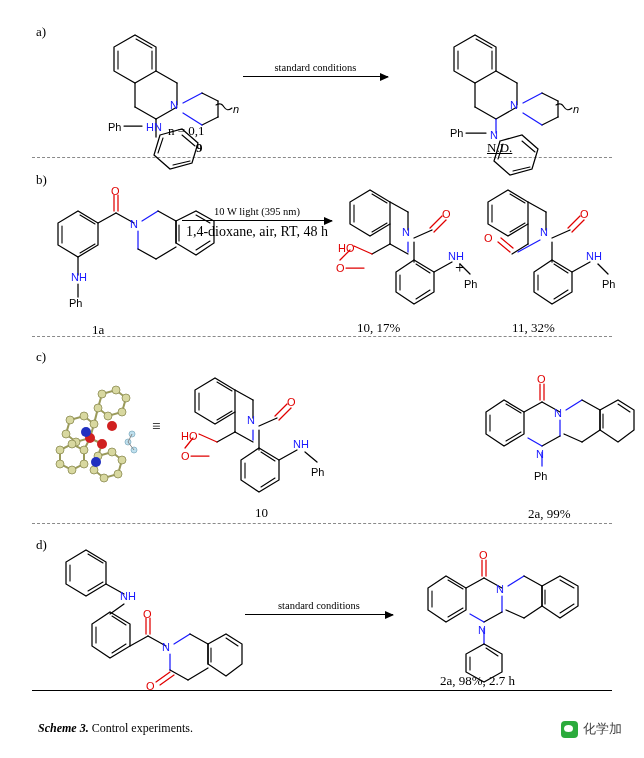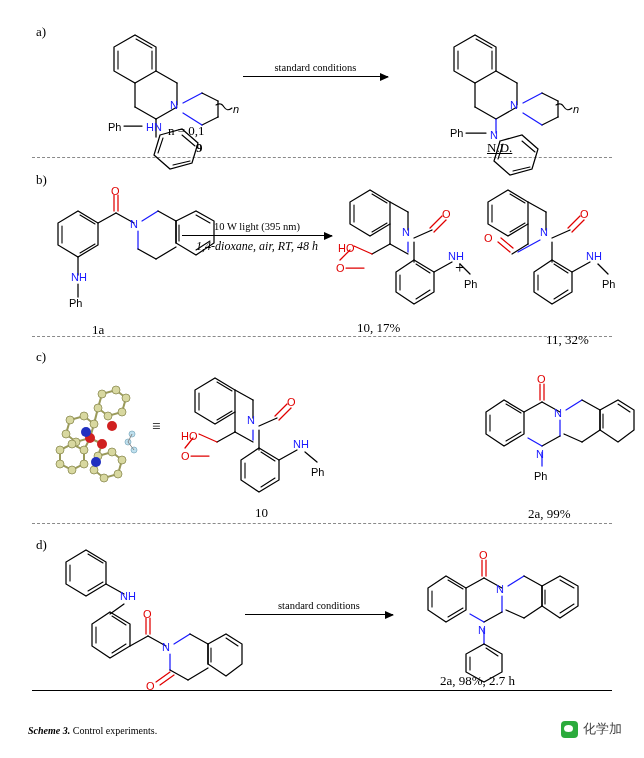--- a/index.html
+++ b/index.html
@@ -15,36 +15,36 @@
 
   .panel-label{position:absolute;font-family:"Liberation Serif",serif;font-size:13px;}
 
   .arrow-wrap{position:absolute;text-align:center;}
   .arrow-line{position:relative;height:0;border-top:1.4px solid #000;}
   .arrow-line:after{
     content:"";position:absolute;right:-1px;top:-4.5px;
     border-left:9px solid #000;border-top:4.5px solid transparent;border-bottom:4.5px solid transparent;
   }
   .arrow-top{font-size:10.5px;margin-bottom:3px;white-space:nowrap;}
-  .arrow-bot{font-size:12px;margin-top:3px;white-space:nowrap;font-style:italic;}
+  .arrow-bot{font-size:14px;margin-top:3px;white-space:nowrap;}
 
   .lbl{position:absolute;font-size:13px;white-space:nowrap;}
   .plus{position:absolute;font-size:17px;}
 
   .struct{position:absolute;}
   .struct svg{display:block;overflow:visible;}
   .atom{font-family:"Liberation Sans",sans-serif;font-size:11px;}
   .atom.blue{fill:#1a1aff;}
   .atom.red{fill:#e00000;}
   .bond{stroke:#000;stroke-width:1.25;fill:none;stroke-linecap:round;}
   .bond.thin{stroke-width:1.1;}
   .bondb{stroke:#1a1aff;stroke-width:1.25;fill:none;stroke-linecap:round;}
   .bondr{stroke:#e00000;stroke-width:1.25;fill:none;stroke-linecap:round;}
 
-  .caption{position:absolute;left:28px;bottom:22px;font-size:10px;}
+  .caption{position:absolute;left:38px;bottom:22px;font-size:12px;}
   .caption .sch{font-style:italic;font-weight:bold;}
 
   .wechat{position:absolute;right:22px;bottom:20px;display:flex;align-items:center;gap:5px;}
   .wechat .wbox{width:17px;height:17px;border-radius:4px;background:#2bab3c;position:relative;}
   .wechat .wbox:before{
     content:"";position:absolute;left:3px;top:4px;width:9px;height:7px;border-radius:50%;background:#fff;
   }
   .wechat .wtxt{font-size:13px;color:#444;font-family:"Liberation Sans",sans-serif;}
 
   .xray{position:absolute;}
@@ -168,21 +168,21 @@
       <path class="bond thin" d="M172,56 L158,65"></path>
 
       <path class="bond" d="M40,72 L40,90"></path>
       <text class="atom blue" x="33" y="96">NH</text>
       <path class="bond" d="M40,99 L40,112"></path>
       <text class="atom" x="31" y="122">Ph</text>
     </svg>
   </div>
   <div class="lbl" style="left:92px;top:322px;font-weight:normal;font-size:13px;">1a</div>
 
-  <div class="arrow-wrap" style="left:182px;top:206px;width:150px;margin-top:15px;">
+  <div class="arrow-wrap" style="left:182px;top:206px;width:150px;">
     <div class="arrow-top">10 W light (395 nm)</div>
     <div class="arrow-line"></div>
     <div class="arrow-bot">1,4-dioxane, air, RT, 48 h</div>
   </div>
 
   <div class="struct" style="left:330px;top:180px;">
     <svg width="160" height="135" viewBox="0 0 160 135">
 
       <path class="bond" d="M20,22 L20,44 L40,56 L60,44 L60,22 L40,10 Z"></path>
       <path class="bond thin" d="M24,25 L24,42"></path>
@@ -248,21 +248,21 @@
       <path class="bond" d="M66,92 L66,112 L84,124 L104,112 L104,92 L84,80 Z"></path>
       <path class="bond thin" d="M70,95 L70,110"></path>
       <path class="bond thin" d="M86,84 L100,93"></path>
       <path class="bond thin" d="M100,110 L86,119"></path>
       <path class="bond" d="M104,92 L122,82"></path>
       <text class="atom blue" x="118" y="80">NH</text>
       <path class="bond" d="M130,84 L140,94"></path>
       <text class="atom" x="134" y="108">Ph</text>
     </svg>
   </div>
-  <div class="lbl" style="left:512px;top:332px;margin-left:34px;">11, 32%</div>
+  <div class="lbl" style="left:512px;top:320px;">11, 32%</div>
 
   <div class="panel-label" style="left:36px;top:349px;">c)</div>
 
   <div class="xray" style="left:40px;top:372px;">
     <svg width="110" height="125" viewBox="0 0 110 125">
       <g stroke="#9a9a5a" stroke-width="2" fill="none">
         <path d="M62,22 L76,18 L86,26 L82,40 L68,44 L58,36 Z"></path>
         <path d="M30,48 L44,44 L54,52 L50,66 L36,70 L26,62 Z"></path>
         <path d="M20,78 L32,72 L44,78 L44,92 L32,98 L20,92 Z"></path>
         <path d="M58,84 L72,80 L82,88 L78,102 L64,106 L54,98 Z"></path>

